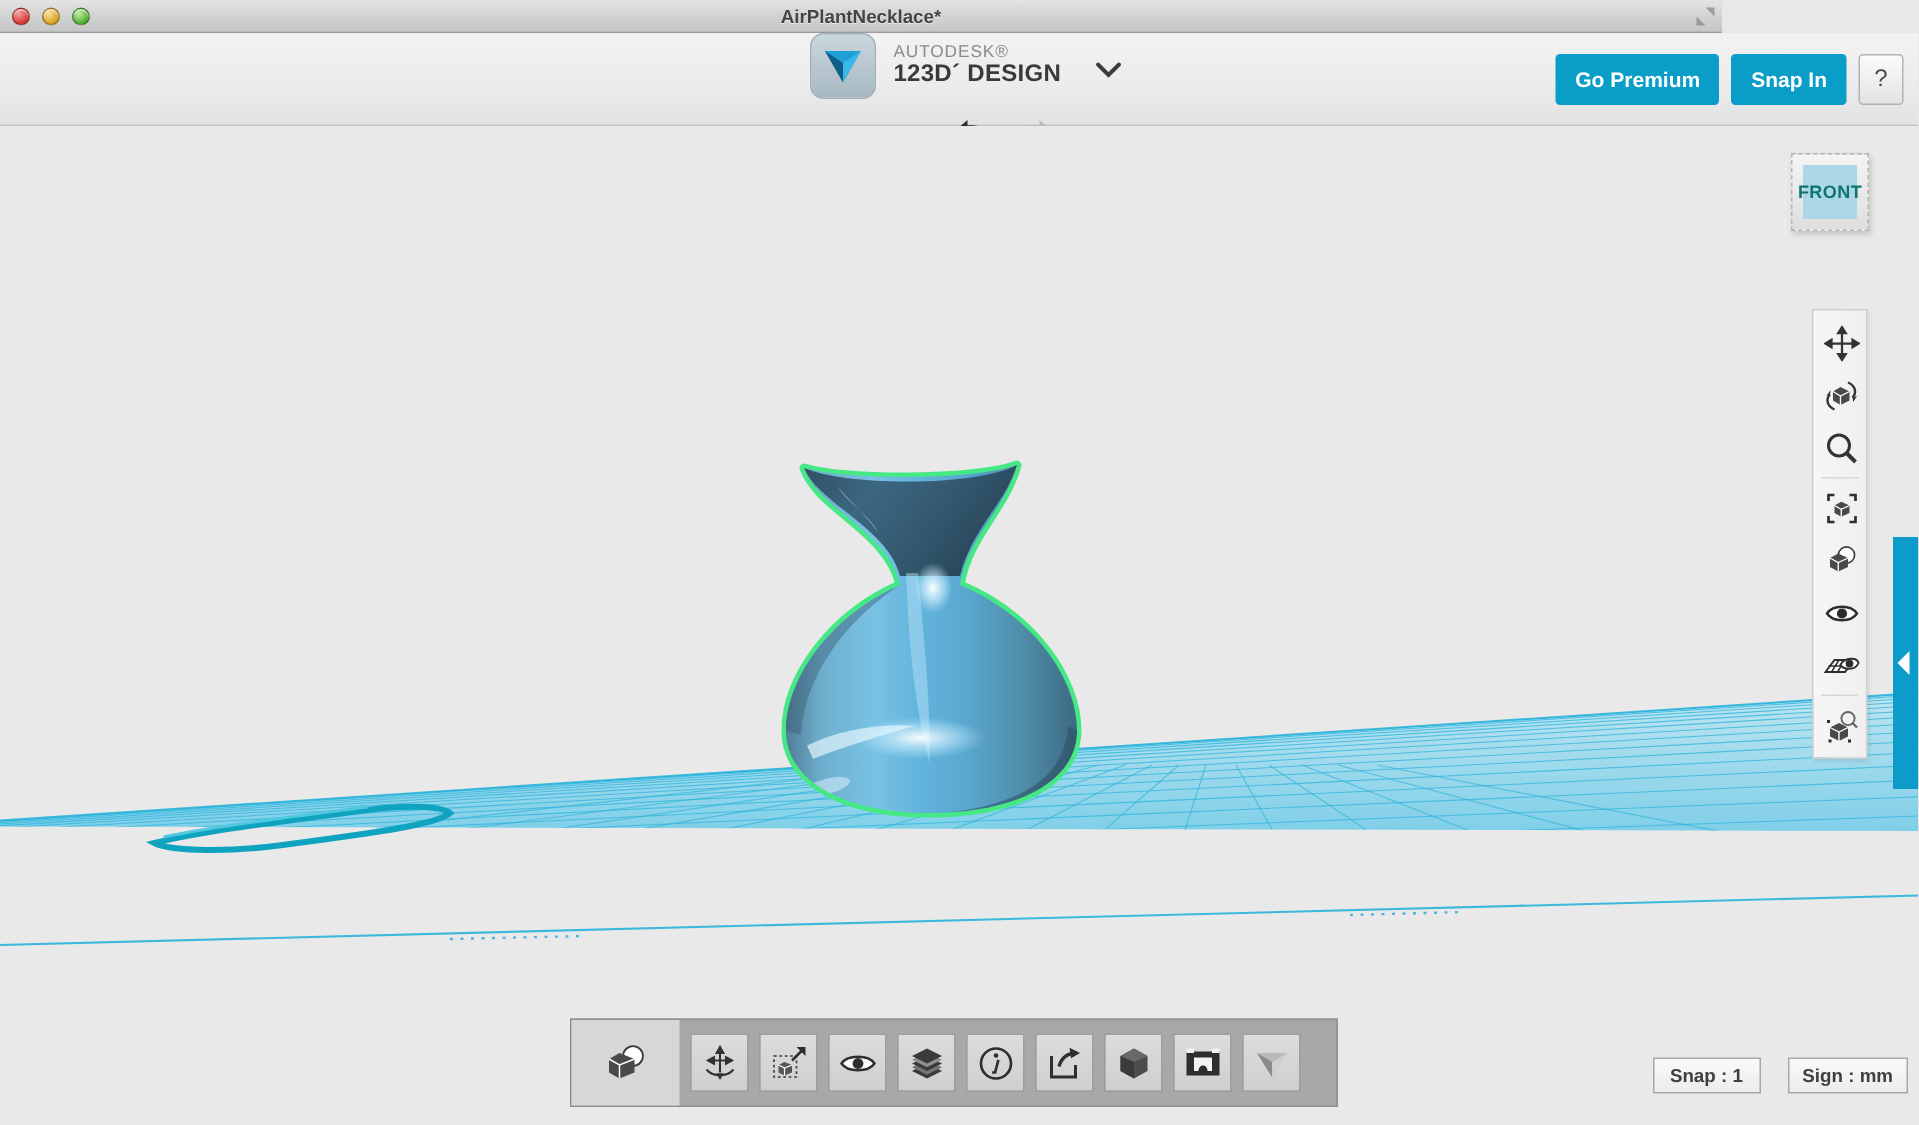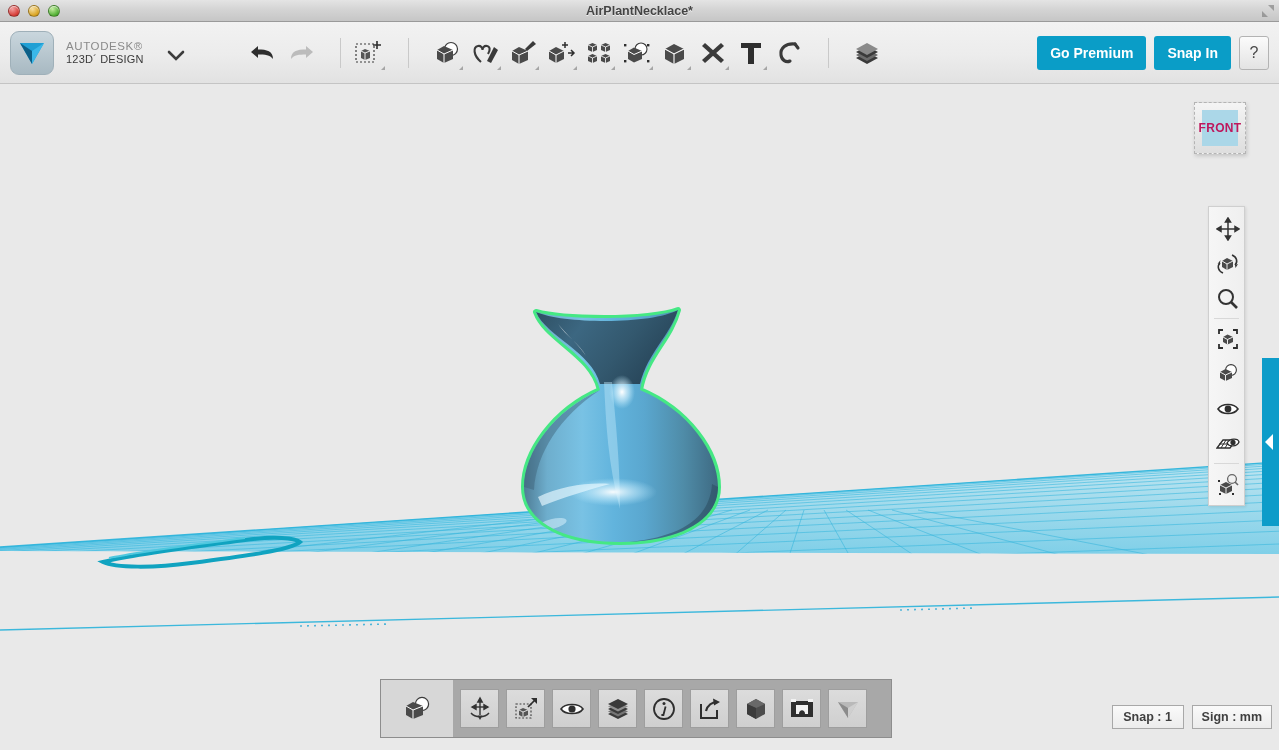--- a/index.html
+++ b/index.html
@@ -6,21 +6,21 @@
   html, body {
     width: 1279px; height: 750px;
     overflow: hidden;
     font-family: "Liberation Sans", sans-serif;
     background: #e8e8e8;
   }
   #app { position: relative; width: 1279px; height: 750px; }
 
   
   .titlebar {
-    position: absolute; left: 0; top: 0; width: 1279px; height: 22px;
+    position: absolute; left: 0; top: 0; width: 1148px; height: 22px;
     background: linear-gradient(to bottom, #e4e4e4 0%, #d4d4d4 45%, #c6c6c6 100%);
     border-bottom: 1px solid #9a9a9a;
     display: flex; align-items: center;
   }
   .traffic { display: flex; gap: 8px; margin-left: 8px; }
   .light {
     width: 12px; height: 12px; border-radius: 50%;
     border: 1px solid rgba(0,0,0,.30);
     box-shadow: inset 0 1px 1px rgba(255,255,255,.65);
   }
@@ -35,32 +35,32 @@
   .resize-corner {
     position: absolute; right: 4px; top: 4px; width: 14px; height: 14px;
     opacity: .55;
   }
 
   
   .header {
     position: absolute; left: 0; top: 22px; width: 1279px; height: 62px;
     background: linear-gradient(to bottom, #f2f2f2 0%, #ececec 55%, #e2e2e2 100%);
     border-bottom: 1px solid #c4c4c4;
-    display: flex; align-items: center;
+    display: flex; align-items: center; flex-direction: column;
   }
   .brand { display: flex; align-items: center; margin-left: 10px; }
   .brand-logo {
     width: 44px; height: 44px; border-radius: 9px;
     background: linear-gradient(to bottom, #c9d6dd, #a8b9c2);
     border: 1px solid #9fb0b9;
     display: flex; align-items: center; justify-content: center;
   }
   .brand-text { margin-left: 12px; line-height: 1.12; }
   .brand-top { font-size: 11.5px; color: #8a8a8a; letter-spacing: .6px; }
-  .brand-bot { font-size: 11px; color: #3a3a3a; font-weight: normal; letter-spacing: .2px; }
+  .brand-bot { font-size: 16px; color: #3a3a3a; font-weight: bold; letter-spacing: .2px; }
   .brand-caret { margin-left: 22px; margin-top: 4px; }
 
   .tb-sep {
     width: 1px; height: 30px; background: #c9c9c9; margin: 0 9px;
     flex: 0 0 auto;
   }
   .tb-btn {
     position: relative; width: 38px; height: 42px;
     display: flex; align-items: center; justify-content: center;
     flex: 0 0 auto; border-radius: 3px;
@@ -113,21 +113,21 @@
   .vc-plate {
     position: absolute; inset: 0;
     background: linear-gradient(to bottom, #f4f4f4, #dedede);
     border: 1px dashed #b4b4b4;
     box-shadow: 1px 2px 4px rgba(0,0,0,.16);
   }
   .vc-face {
     position: absolute; left: 8px; top: 8px; right: 8px; bottom: 8px;
     background: #abd7e8;
     display: flex; align-items: center; justify-content: center;
-    font-size: 12px; font-weight: bold; color: #be185d; letter-spacing: .3px;
+    font-size: 12px; font-weight: bold; color: #0f766e; letter-spacing: .3px;
   }
 
   
   .vtool {
     position: absolute; right: 34px; top: 122px; width: 37px;
     background: linear-gradient(to right, #f6f6f6, #efefef);
     border: 1px solid #cfcfcf;
     box-shadow: 1px 1px 3px rgba(0,0,0,.10);
     padding: 4px 0;
   }
@@ -160,21 +160,21 @@
   .bt-btn {
     width: 39px; height: 39px;
     background: linear-gradient(to bottom, #dcdcdc, #cfcfcf);
     border: 1px solid #9e9e9e;
     display: flex; align-items: center; justify-content: center;
   }
 
   
   .status {
     position: absolute; right: 7px; bottom: 21px;
-    display: flex; gap: 8px;
+    display: flex; gap: 18px;
   }
   .status-chip {
     background: linear-gradient(to bottom, #fafafa, #ececec);
     border: 1px solid #a8a8a8;
     font-size: 12.5px; font-weight: bold; color: #3f3f3f;
     padding: 4px 9px; min-width: 72px; text-align: center;
   }
 
   svg { display: block; }
 </style>

